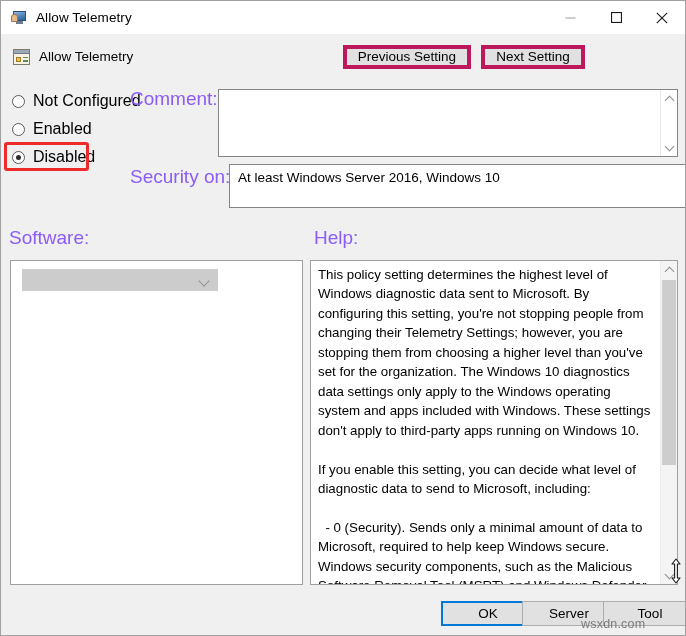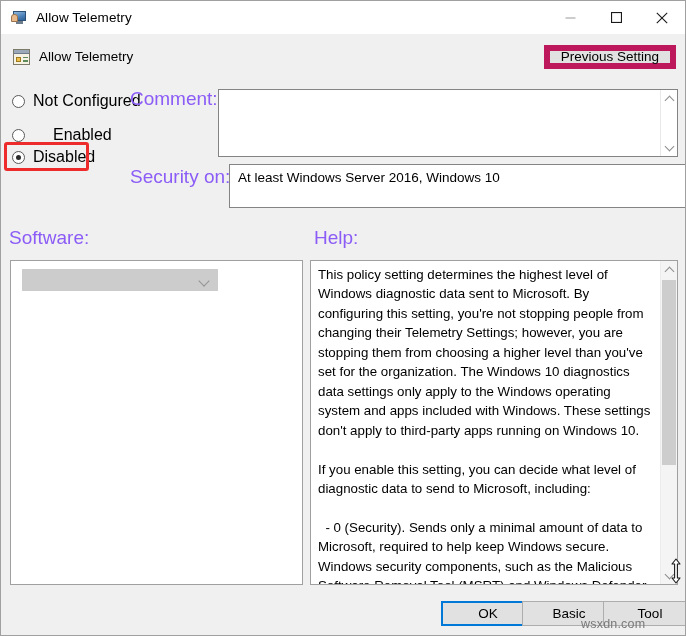--- a/index.html
+++ b/index.html
@@ -101,41 +101,41 @@
     font-size: 13.5px;
     color: #000000;
     flex: 1;
     white-space: nowrap;
   }
   .navbtn {
     height: 24px;
     min-width: 104px;
     padding: 0 11px;
     background: #e1e1e1;
-    border: 6px solid #be185d;
+    border: 4px solid #be185d;
     font-family: "Liberation Sans", sans-serif;
     font-size: 13.5px;
     color: #000000;
     display: flex; align-items: center; justify-content: center;
     flex: none;
     white-space: nowrap;
   }
   #btn-prev { margin-right: 10px; }
   #btn-next { margin-right: 101px; }
 
   
   .radio-row {
     position: absolute;
     display: flex; align-items: center;
     left: 11px;
     height: 20px;
     white-space: nowrap;
   }
   #radio-notconfigured { top: 90px; }
-  #radio-enabled { top: 124px; gap: 20px; }
+  #radio-enabled { top: 118px; }
   #radio-disabled { top: 146px; }
   .radio-circle {
     width: 13px; height: 13px;
     border: 1px solid #5a5a5a;
     border-radius: 50%;
     background: #ffffff;
     position: relative;
     margin-right: 8px;
     flex: none;
   }
@@ -349,20 +349,21 @@
 
   <div id="headerstrip">
     <div id="policy-icon">
       <div class="bar-top"></div>
       <div class="sq"></div>
       <div class="ln1"></div>
       <div class="ln2"></div>
     </div>
     <div id="policy-name">Allow Telemetry</div>
     <div class="navbtn" id="btn-prev">Previous Setting</div>
+    <div class="navbtn" id="btn-next">Next Setting</div>
   </div>
 
   <div class="radio-row" id="radio-notconfigured">
     <span class="radio-circle"></span>
     <span class="radio-label">Not Configured</span>
   </div>
   <div class="radio-row" id="radio-enabled">
     <span class="radio-circle"></span>
     <span class="radio-label">Enabled</span>
   </div>
@@ -424,18 +425,18 @@
           <span class="chev dn"></span>
         </div>
     </div>
   </div>
 
   <svg id="resize-cursor" viewBox="0 0 20 28">
     <path d="M10 2 L6 7 L8.6 7 L8.6 21 L6 21 L10 26 L14 21 L11.4 21 L11.4 7 L14 7 Z" fill="#ffffff" stroke="#1a1a1a" stroke-width="1.1" stroke-linejoin="round"></path>
   </svg>
 
   <div class="footbtn" id="btn-ok">OK</div>
-  <div class="footbtn" id="btn-cancel">Basic</div>
+  <div class="footbtn" id="btn-cancel">Server</div>
   <div class="footbtn" id="btn-apply">Tool</div>
 
   <div id="watermark">wsxdn.com</div>
 
 </div>
 
 </body></html>

